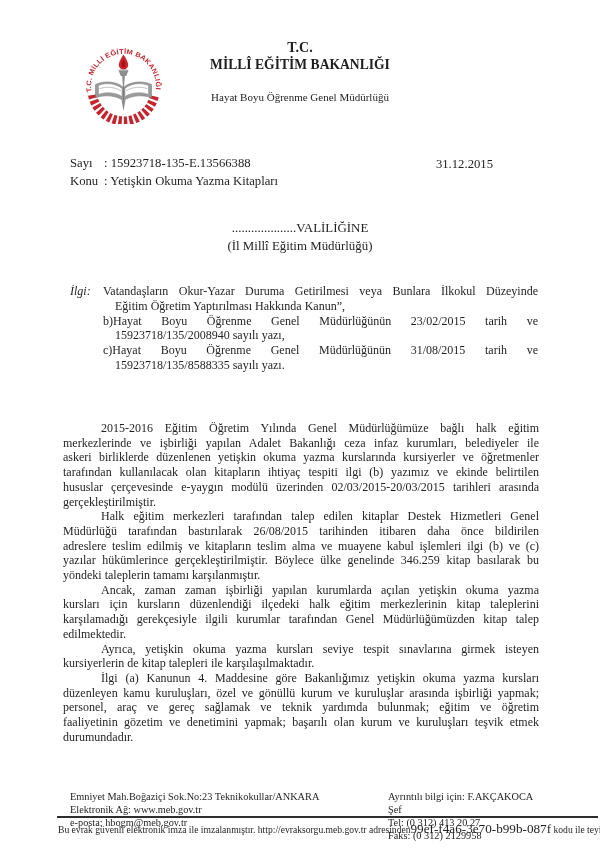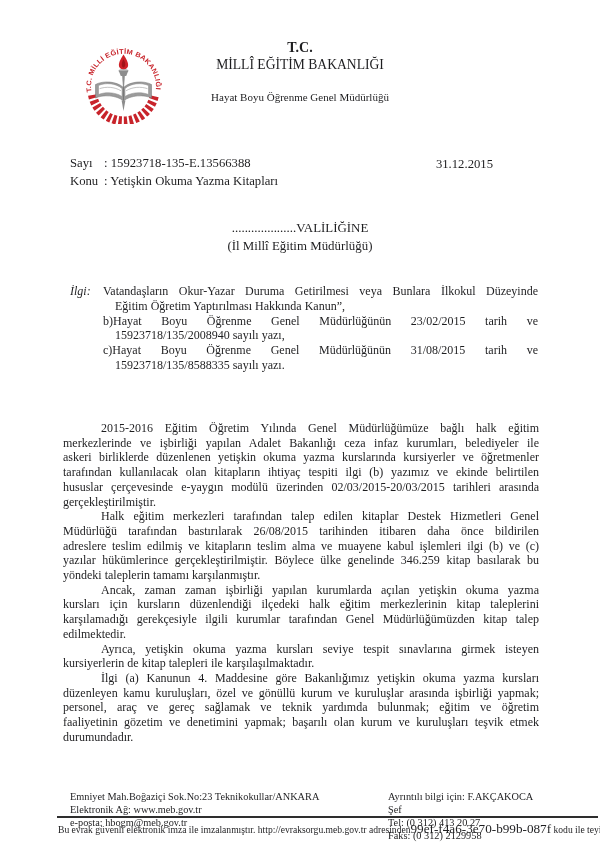--- a/index.html
+++ b/index.html
@@ -5,21 +5,21 @@
   html,body{margin:0;padding:0;background:#ffffff;}
   body{width:600px;height:849px;font-family:"Liberation Serif", serif;color:#1e1e20;}
   .page{position:relative;width:600px;height:849px;background:#fff;overflow:hidden;}
 
   
   .emblem{position:absolute;left:84px;top:44px;width:79px;height:80px;}
 
   
   .letterhead{position:absolute;top:40px;left:0;width:100%;text-align:center;}
   .letterhead .l1{font-size:14px;line-height:16px;font-weight:bold;}
-  .letterhead .l2{font-size:13.6px;line-height:17px;}
+  .letterhead .l2{font-size:13.6px;line-height:17px;font-weight:bold;}
   .letterhead .l3{font-size:11px;line-height:17px;margin-top:16px;}
 
   
   .meta{position:absolute;top:155px;left:70px;width:468px;font-size:12.7px;line-height:17.6px;}
   .meta-row .lbl{display:inline-block;width:34px;}
   .meta-date{position:absolute;top:1px;right:45px;}
 
   
   .addressee{position:absolute;top:220px;left:0;width:100%;text-align:center;font-size:12.9px;line-height:17.6px;}
 

